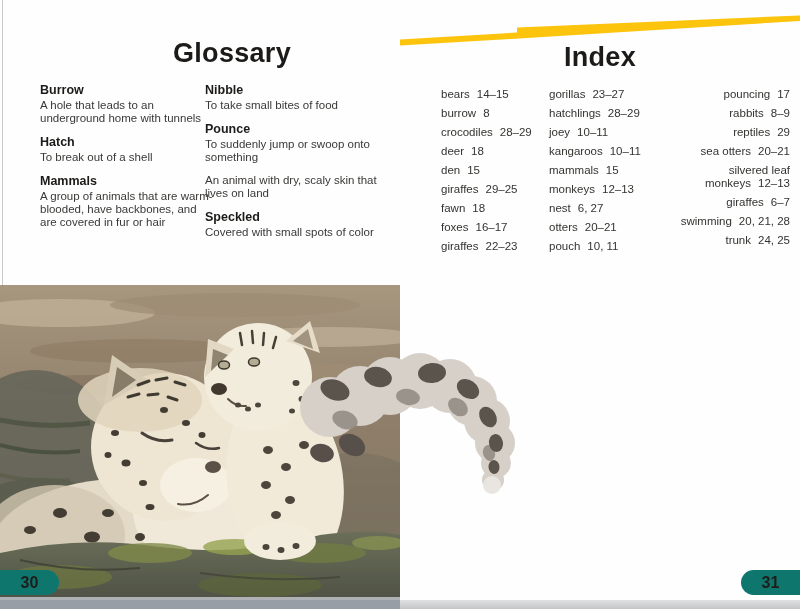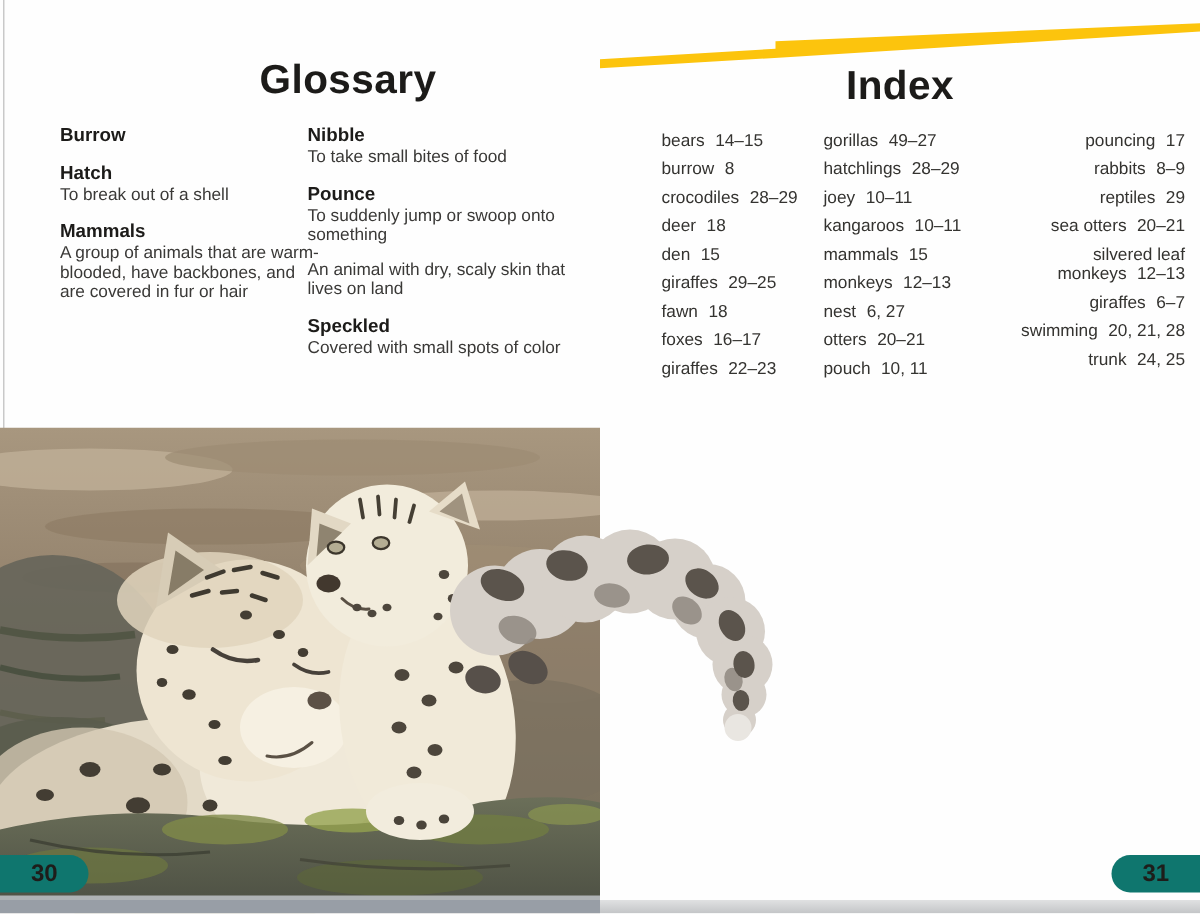--- a/index.html
+++ b/index.html
@@ -54,20 +54,21 @@
   <svg id="swoosh" width="404" height="36" viewBox="0 0 404 36">
     <polygon points="4,26.5 121,19.5 121,14.5 404,2.5 404,8 123,25.5 4,32.5" fill="#fcc40d"></polygon>
   </svg>
 
   <div class="page-title" id="glossary-title">Glossary</div>
   <div class="page-title" id="index-title">Index</div>
 
   <div class="gl-col" id="glossary-col1">
       <div class="gl-entry">
         <div class="gl-term">Burrow</div>
+        <div class="gl-def">A hole that leads to an underground home with tunnels</div>
       </div>
       <div class="gl-entry">
         <div class="gl-term">Hatch</div>
         <div class="gl-def">To break out of a shell</div>
       </div>
       <div class="gl-entry">
         <div class="gl-term">Mammals</div>
         <div class="gl-def">A group of animals that are warm-blooded, have backbones, and are covered in fur or hair</div>
       </div>
     </div>
@@ -94,21 +95,21 @@
       <div class="ix"><span class="ix-term">burrow</span><span class="ix-pages">8</span></div>
       <div class="ix"><span class="ix-term">crocodiles</span><span class="ix-pages">28–29</span></div>
       <div class="ix"><span class="ix-term">deer</span><span class="ix-pages">18</span></div>
       <div class="ix"><span class="ix-term">den</span><span class="ix-pages">15</span></div>
       <div class="ix"><span class="ix-term">giraffes</span><span class="ix-pages">29–25</span></div>
       <div class="ix"><span class="ix-term">fawn</span><span class="ix-pages">18</span></div>
       <div class="ix"><span class="ix-term">foxes</span><span class="ix-pages">16–17</span></div>
       <div class="ix"><span class="ix-term">giraffes</span><span class="ix-pages">22–23</span></div>
     </div>
   <div class="ix-col" id="index-col2">
-      <div class="ix"><span class="ix-term">gorillas</span><span class="ix-pages">49–27</span></div>
+      <div class="ix"><span class="ix-term">gorillas</span><span class="ix-pages">23–27</span></div>
       <div class="ix"><span class="ix-term">hatchlings</span><span class="ix-pages">28–29</span></div>
       <div class="ix"><span class="ix-term">joey</span><span class="ix-pages">10–11</span></div>
       <div class="ix"><span class="ix-term">kangaroos</span><span class="ix-pages">10–11</span></div>
       <div class="ix"><span class="ix-term">mammals</span><span class="ix-pages">15</span></div>
       <div class="ix"><span class="ix-term">monkeys</span><span class="ix-pages">12–13</span></div>
       <div class="ix"><span class="ix-term">nest</span><span class="ix-pages">6, 27</span></div>
       <div class="ix"><span class="ix-term">otters</span><span class="ix-pages">20–21</span></div>
       <div class="ix"><span class="ix-term">pouch</span><span class="ix-pages">10, 11</span></div>
     </div>
   <div class="ix-col" id="index-col3">

